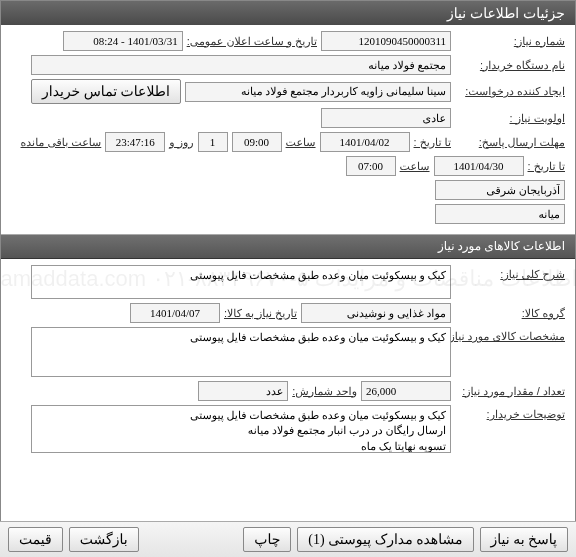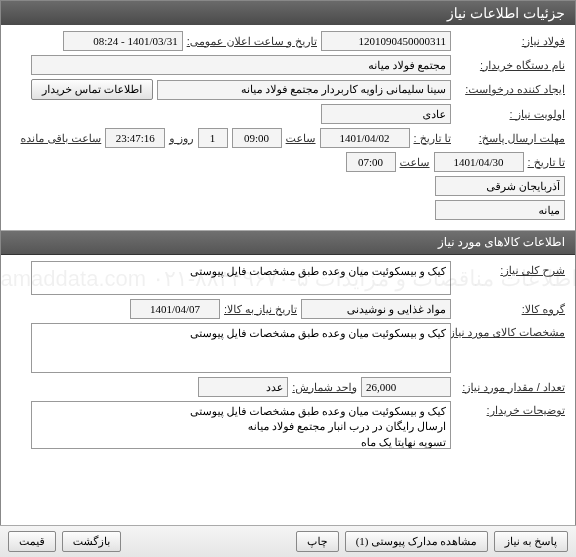--- a/index.html
+++ b/index.html
@@ -68,21 +68,21 @@
   font-family: Tahoma;
   font-size: 11px;
   resize: none;
   line-height: 1.4;
 }
 .btn {
   border: 1px solid #888;
   background: linear-gradient(#fdfdfd, #e2e2e2);
   padding: 3px 10px;
   font-family: Tahoma;
-  font-size: 11px;
+  font-size: 14px;
   cursor: pointer;
   border-radius: 2px;
 }
 .footer {
   position: absolute;
   bottom: 0;
   right: 0;
   left: 0;
   border-top: 1px solid #aaa;
   background: linear-gradient(#f5f5f5, #e5e5e5);
@@ -108,21 +108,21 @@
 </style>
 </head>
 <body>
 
 <div class="window">
   <div class="titlebar">جزئیات اطلاعات نیاز</div>
 
   <div class="form-area" style="position:relative">
 
     <div class="row">
-      <span class="lbl label-col">فولاد نیاز:</span>
+      <span class="lbl label-col">شماره نیاز:</span>
       <input class="inp ro" style="width: 130px;" readonly="" value="1201090450000311">
       <span class="lbl">تاریخ و ساعت اعلان عمومی:</span>
       <input class="inp ro" style="width: 120px;" readonly="" value="1401/03/31 - 08:24">
     </div>
 
     <div class="row">
       <span class="lbl label-col">نام دستگاه خریدار:</span>
       <input class="inp ro" style="flex: 1 1 0%;" readonly="" value="مجتمع فولاد میانه">
     </div>
 

